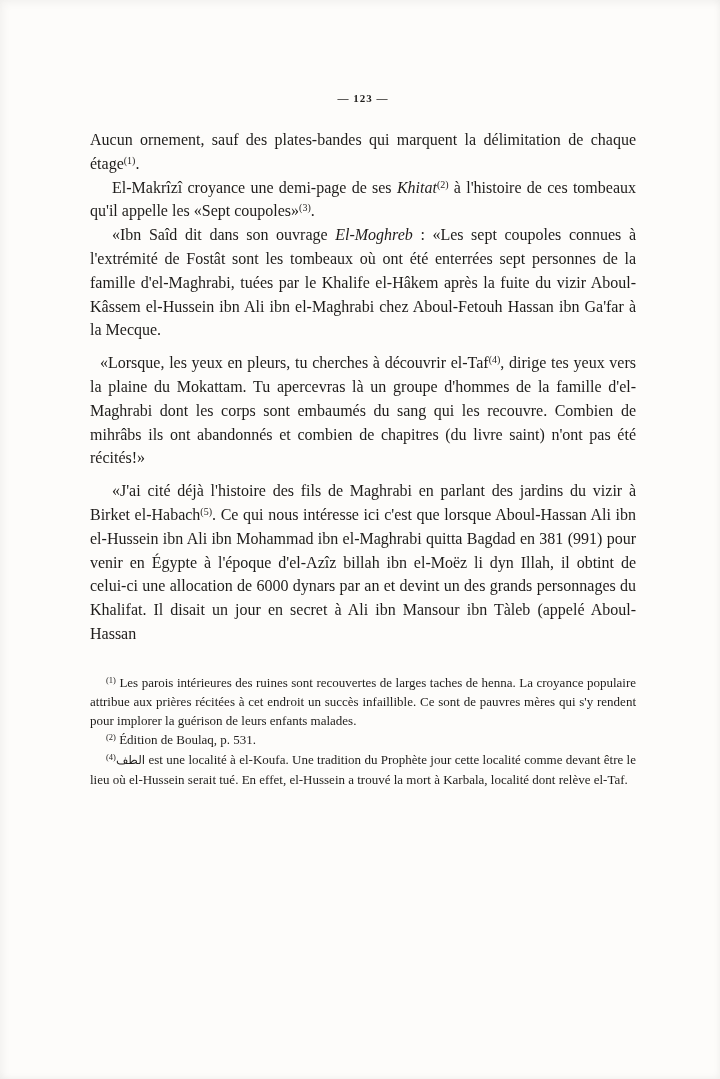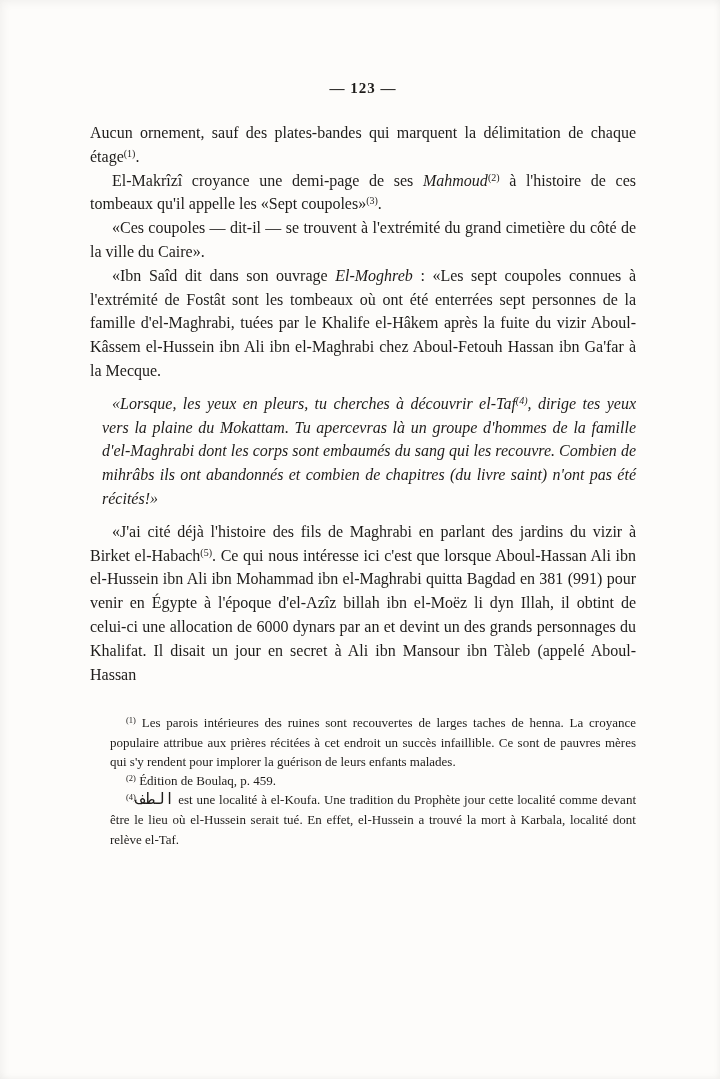--- a/index.html
+++ b/index.html
@@ -18,97 +18,94 @@
     color: #1e1c1a;
   }
   .text-area {
     position: absolute;
     left: 90px;
     top: 76px;
     width: 546px;
   }
   .page-number {
     text-align: center;
-    font-size: 15px;
+    font-size: 11px;
     letter-spacing: 1px;
-    margin: 4px 0 24px 0;
+    margin: 16px 0 24px 0;
     font-weight: bold;
   }
   .body-text p.para {
     margin: 0;
     font-size: 16px;
     line-height: 23.8px;
     text-align: justify;
     text-indent: 22px;
   }
   .body-text p.para.no-indent {
     text-indent: 0;
   }
   .body-text p.quote-block {
-    margin: 9px 0 9px 12px;
-    font-style: italic;
+    margin: 9px 0 9px 0;
     text-indent: 10px;
   }
   .fnref {
     font-size: 10px;
     line-height: 0;
     vertical-align: 5px;
     letter-spacing: 0;
   }
   .footnotes {
     margin-top: 27px;
-    margin-left: 20px;
   }
   .footnotes p.fn {
     margin: 0;
     font-size: 13px;
     line-height: 19.2px;
     text-align: justify;
     text-indent: 16px;
   }
   .footnotes .fnref {
     font-size: 8.5px;
     vertical-align: 4px;
   }
   .italic { font-style: italic; }
   .arabic {
-    font-family: Liberation Mono, monospace;
-    font-size: 16px;
+    font-family: Liberation Serif, serif;
+    font-size: 12px;
   }
 </style>
 </head>
 <body>
 
 <div class="sheet">
   <div class="text-area">
 
     <div class="page-number">— 123 —</div>
 
     <div class="body-text">
 
       <p class="para no-indent"><span>Aucun ornement, sauf des plates-bandes qui marquent la délimitation de chaque étage</span><sup class="fnref">(1)</sup><span>.</span></p>
 
-      <p class="para"><span>El-Makrîzî croyance une demi-page de ses </span><span class="italic">Mahmoud</span><sup class="fnref">(2)</sup><span> à l'histoire de ces tombeaux qu'il appelle les «Sept coupoles»</span><sup class="fnref">(3)</sup><span>.</span></p>
+      <p class="para"><span>El-Makrîzî croyance une demi-page de ses </span><span class="italic">Khitat</span><sup class="fnref">(2)</sup><span> à l'histoire de ces tombeaux qu'il appelle les «Sept coupoles»</span><sup class="fnref">(3)</sup><span>.</span></p>
 
-      <p class="para"><span>«Ces coupoles — dit-il — se trouvent à l'extrémité du grand cimetière du côté de la ville du Caire».</span></p>
 
       <p class="para"><span>«Ibn Saîd dit dans son ouvrage </span><span class="italic">El-Moghreb</span><span> : «Les sept coupoles connues à l'extrémité de Fostât sont les tombeaux où ont été enterrées sept personnes de la famille d'el-Maghrabi, tuées par le Khalife el-Hâkem après la fuite du vizir Aboul-Kâssem el-Hussein ibn Ali ibn el-Maghrabi chez Aboul-Fetouh Hassan ibn Ga'far à la Mecque.</span></p>
 
 
       <p class="para quote-block"><span>«Lorsque, les yeux en pleurs, tu cherches à découvrir el-Taf</span><sup class="fnref">(4)</sup><span>, dirige tes yeux vers la plaine du Mokattam. Tu apercevras là un groupe d'hommes de la famille d'el-Maghrabi dont les corps sont embaumés du sang qui les recouvre. Combien de mihrâbs ils ont abandonnés et combien de chapitres (du livre saint) n'ont pas été récités!»</span></p>
 
       <p class="para"><span>«J'ai cité déjà l'histoire des fils de Maghrabi en parlant des jardins du vizir à Birket el-Habach</span><sup class="fnref">(5)</sup><span>. Ce qui nous intéresse ici c'est que lorsque Aboul-Hassan Ali ibn el-Hussein ibn Ali ibn Mohammad ibn el-Maghrabi quitta Bagdad en 381 (991) pour venir en Égypte à l'époque d'el-Azîz billah ibn el-Moëz li dyn Illah, il obtint de celui-ci une allocation de 6000 dynars par an et devint un des grands personnages du Khalifat. Il disait un jour en secret à Ali ibn Mansour ibn Tàleb (appelé Aboul-Hassan</span></p>
 
     </div>
 
     <div class="footnotes">
 
       <p class="fn"><sup class="fnref">(1)</sup><span> Les parois intérieures des ruines sont recouvertes de larges taches de henna. La croyance populaire attribue aux prières récitées à cet endroit un succès infaillible. Ce sont de pauvres mères qui s'y rendent pour implorer la guérison de leurs enfants malades.</span></p>
 
-      <p class="fn"><sup class="fnref">(2)</sup><span> Édition de Boulaq, p. 459.</span></p>
+      <p class="fn"><sup class="fnref">(2)</sup><span> Édition de Boulaq, p. 531.</span></p>
 
 
       <p class="fn"><sup class="fnref">(4)</sup><span class="arabic">الطف</span><span> est une localité à el-Koufa. Une tradition du Prophète jour cette localité comme devant être le lieu où el-Hussein serait tué. En effet, el-Hussein a trouvé la mort à Karbala, localité dont relève el-Taf.</span></p>
 
 
     </div>
 
   </div>
 </div>
 

